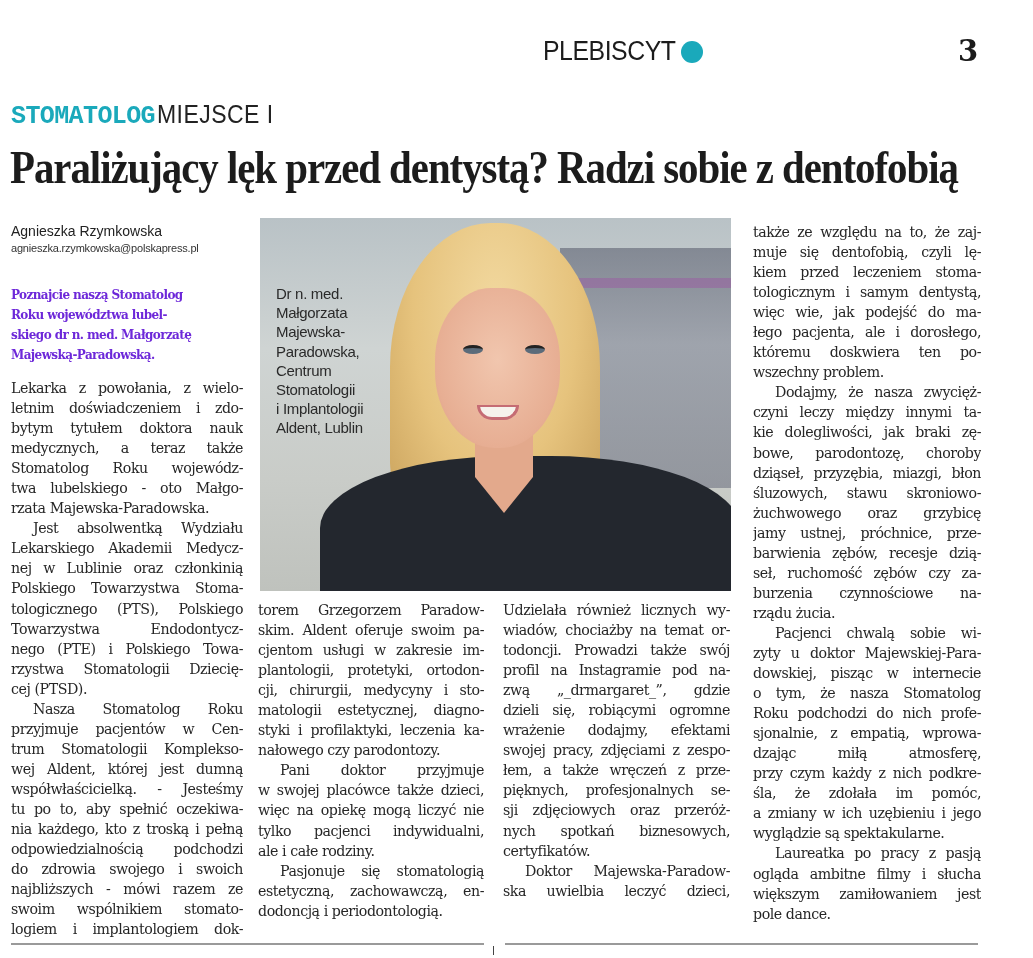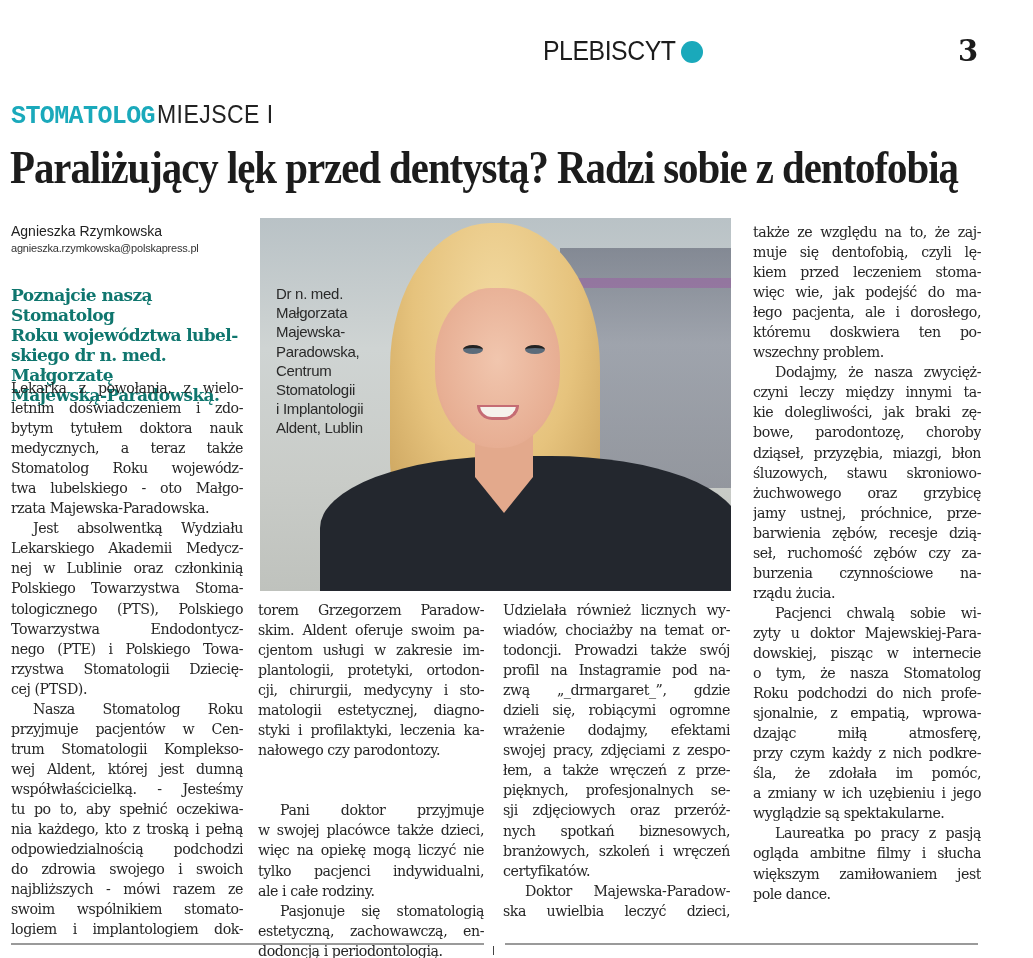--- a/index.html
+++ b/index.html
@@ -14,21 +14,21 @@
     .kicker { position: absolute; left: 11px; top: 100px; display: flex; align-items: baseline; }
     .kicker .cat { font-family: Liberation Mono, monospace; font-weight: bold; font-size: 25px; color: #1aa9bb; letter-spacing: -0.6px; }
     .kicker .place { font-family: "Liberation Sans", sans-serif; font-size: 25px; color: #222; margin-left: 2px; letter-spacing: 0.5px; transform: scaleX(0.92); transform-origin: left; }
 
     .headline { position: absolute; left: 10px; top: 140px; font-family: "Liberation Serif", serif; font-size: 47px; color: #1c1c1c; letter-spacing: -1.2px; white-space: nowrap; transform: scaleX(0.87); transform-origin: left; }
 
     .byline { position: absolute; left: 11px; top: 223px; width: 240px; }
     .byline .author { font-family: "Liberation Sans", sans-serif; font-weight: normal; font-size: 14px; color: #222; }
     .byline .email { font-family: "Liberation Sans", sans-serif; font-size: 11px; color: #333; margin-top: 3px; letter-spacing: -0.2px; }
 
-    .lead { position: absolute; left: 11px; top: 285px; width: 240px; font-family: "DejaVu Serif", serif; font-weight: bold; font-size: 17px; line-height: 20px; color: #0f766e; letter-spacing: -0.6px; }
+    .lead { position: absolute; left: 11px; top: 285px; width: 240px; font-family: "DejaVu Serif", serif; font-weight: bold; font-size: 12px; line-height: 20px; color: #6d28d9; letter-spacing: -0.6px; }
 
     .col { position: absolute; font-family: "DejaVu Serif", serif; font-size: 14.2px; line-height: 20.05px; color: #262626; letter-spacing: -0.45px; text-align: justify; }
     .col .line { display: block; text-align: justify; text-align-last: justify; white-space: nowrap; overflow: hidden; }
     .col .line.last { text-align-last: left; }
 
     .col-1 { left: 11px; top: 378px; width: 232px; }
     .col-2 { left: 258px; top: 600px; width: 226px; }
     .col-3 { left: 503px; top: 600px; width: 227px; }
     .col-4 { left: 753px; top: 222px; width: 228px; }
 
@@ -132,21 +132,21 @@
   </div>
 <div class="col col-2">
     <span class="line">torem Grzegorzem Paradow-</span>
     <span class="line">skim. Aldent oferuje swoim pa-</span>
     <span class="line">cjentom usługi w zakresie im-</span>
     <span class="line">plantologii, protetyki, ortodon-</span>
     <span class="line">cji, chirurgii, medycyny i sto-</span>
     <span class="line">matologii estetycznej, diagno-</span>
     <span class="line">styki i profilaktyki, leczenia ka-</span>
     <span class="line last">nałowego czy parodontozy.</span>
-    <span class="line" style="padding-left: 22px; margin-top: 40px;">Pani doktor przyjmuje</span>
+    <span class="line" style="padding-left: 22px;">Pani doktor przyjmuje</span>
     <span class="line">w swojej placówce także dzieci,</span>
     <span class="line">więc na opiekę mogą liczyć nie</span>
     <span class="line">tylko pacjenci indywidualni,</span>
     <span class="line last">ale i całe rodziny.</span>
     <span class="line" style="padding-left: 22px;">Pasjonuje się stomatologią</span>
     <span class="line">estetyczną, zachowawczą, en-</span>
     <span class="line last">dodoncją i periodontologią.</span>
   </div>
 <div class="col col-3">
     <span class="line">Udzielała również licznych wy-</span>
@@ -154,29 +154,29 @@
     <span class="line">todoncji. Prowadzi także swój</span>
     <span class="line">profil na Instagramie pod na-</span>
     <span class="line">zwą „_drmargaret_”, gdzie</span>
     <span class="line">dzieli się, robiącymi ogromne</span>
     <span class="line">wrażenie dodajmy, efektami</span>
     <span class="line">swojej pracy, zdjęciami z zespo-</span>
     <span class="line">łem, a także wręczeń z prze-</span>
     <span class="line">pięknych, profesjonalnych se-</span>
     <span class="line">sji zdjęciowych oraz przeróż-</span>
     <span class="line">nych spotkań biznesowych,</span>
-    <span class="line">branżowych, szkoleń i wręczeń</span>
     <span class="line last">certyfikatów.</span>
     <span class="line" style="padding-left: 22px;">Doktor Majewska-Paradow-</span>
     <span class="line">ska uwielbia leczyć dzieci,</span>
   </div>
 <div class="col col-4">
     <span class="line">także ze względu na to, że zaj-</span>
     <span class="line">muje się dentofobią, czyli lę-</span>
     <span class="line">kiem przed leczeniem stoma-</span>
+    <span class="line">tologicznym i samym dentystą,</span>
     <span class="line">więc wie, jak podejść do ma-</span>
     <span class="line">łego pacjenta, ale i dorosłego,</span>
     <span class="line">któremu doskwiera ten po-</span>
     <span class="line last">wszechny problem.</span>
     <span class="line" style="padding-left: 22px;">Dodajmy, że nasza zwycięż-</span>
     <span class="line">czyni leczy między innymi ta-</span>
     <span class="line">kie dolegliwości, jak braki zę-</span>
     <span class="line">bowe, parodontozę, choroby</span>
     <span class="line">dziąseł, przyzębia, miazgi, błon</span>
     <span class="line">śluzowych, stawu skroniowo-</span>

